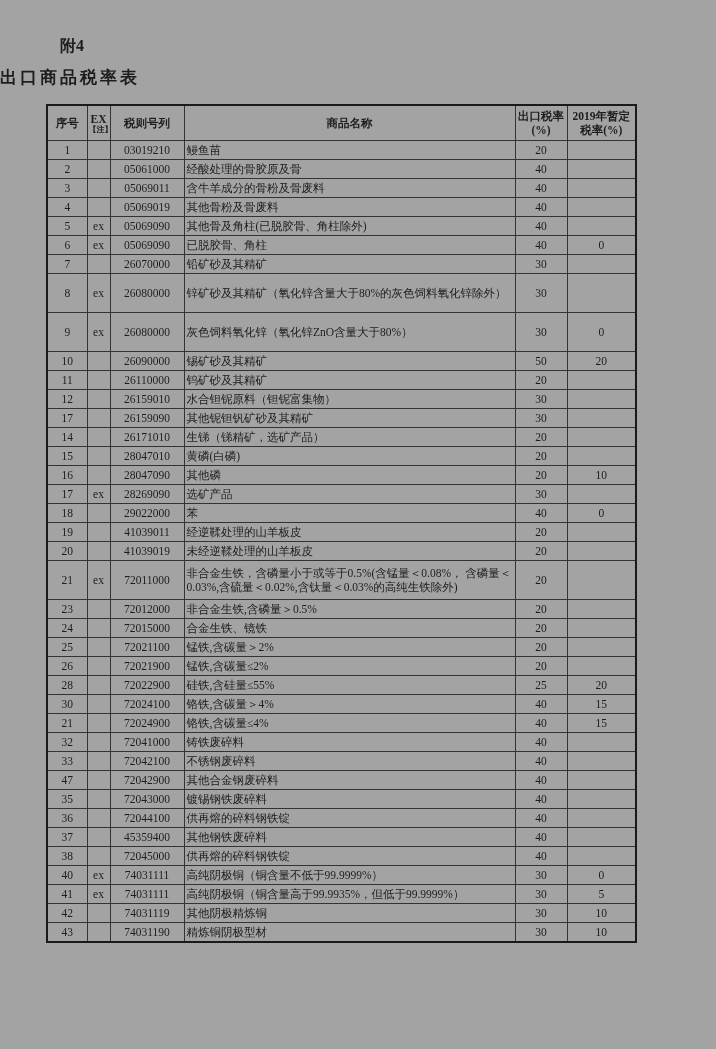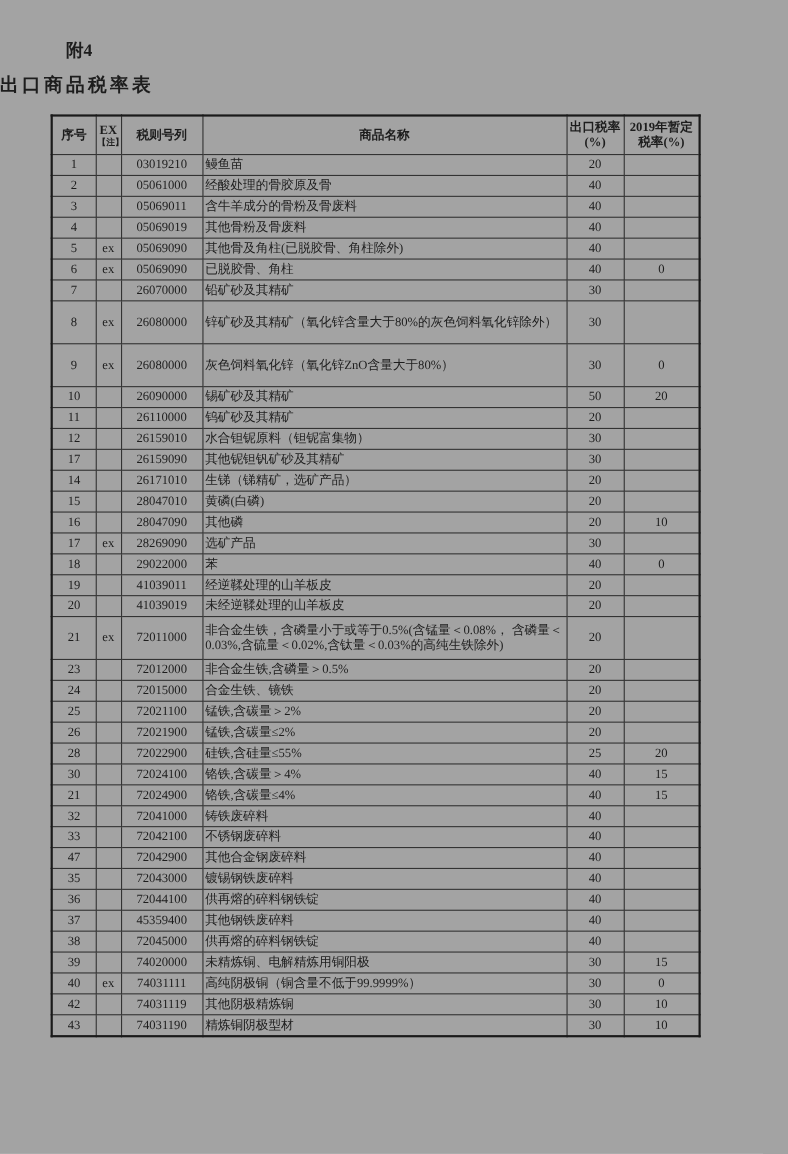--- a/index.html
+++ b/index.html
@@ -430,38 +430,38 @@
 
   <tr>
     <td class="c">38</td>
     <td class="c"></td>
     <td class="c">72045000</td>
     <td class="name">供再熔的碎料钢铁锭</td>
     <td class="c">40</td>
     <td class="c"></td>
   </tr>
 
-  <tr>
-    <td class="c">39</td>
-    <td class="c"></td>
-    <td class="c">74020000</td>
-    <td class="name">未精炼铜、电解精炼用铜阳极</td>
-    <td class="c">30</td>
-    <td class="c">15</td>
-  </tr>
 
   <tr>
     <td class="c">40</td>
     <td class="c">ex</td>
     <td class="c">74031111</td>
     <td class="name">高纯阴极铜（铜含量不低于99.9999%）</td>
     <td class="c">30</td>
     <td class="c">0</td>
   </tr>
 
+  <tr>
+    <td class="c">41</td>
+    <td class="c">ex</td>
+    <td class="c">74031111</td>
+    <td class="name">高纯阴极铜（铜含量高于99.9935%，但低于99.9999%）</td>
+    <td class="c">30</td>
+    <td class="c">5</td>
+  </tr>
 
   <tr>
     <td class="c">42</td>
     <td class="c"></td>
     <td class="c">74031119</td>
     <td class="name">其他阴极精炼铜</td>
     <td class="c">30</td>
     <td class="c">10</td>
   </tr>
 

